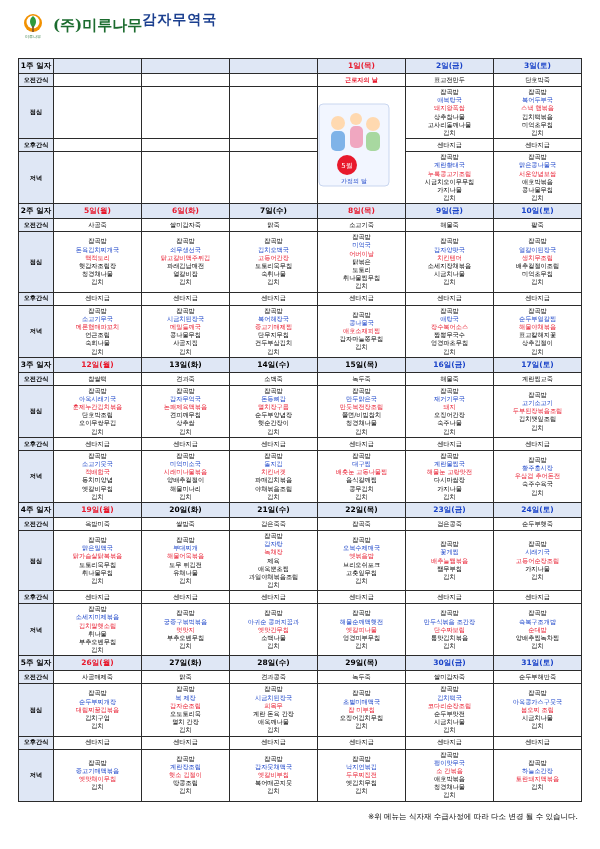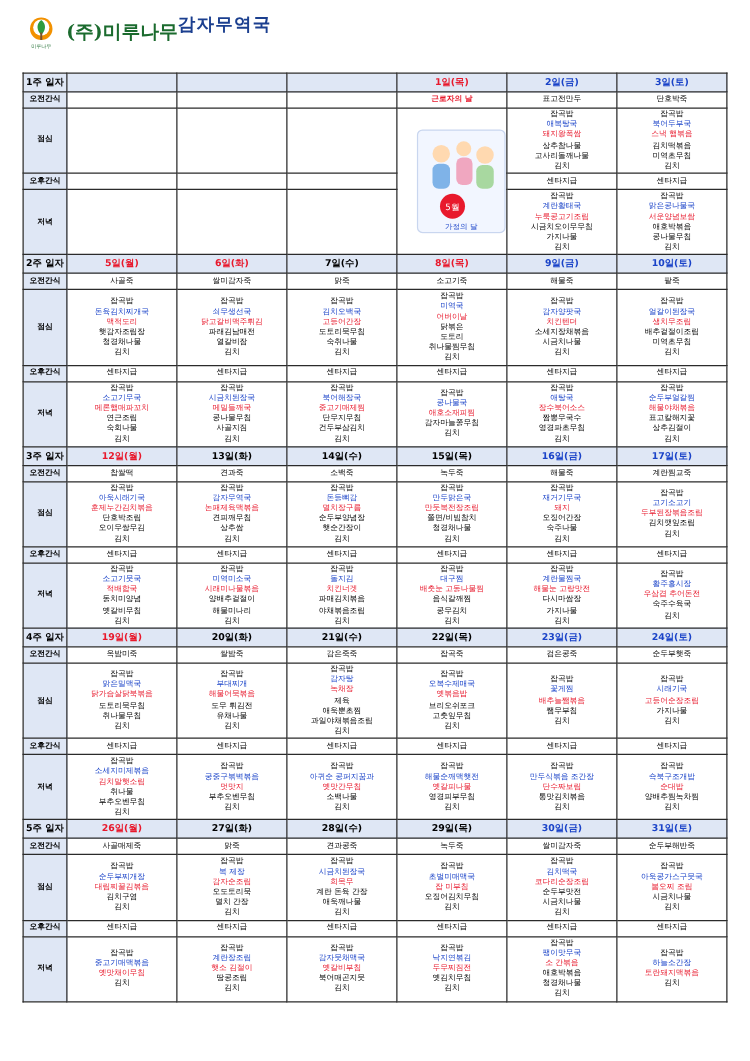--- a/index.html
+++ b/index.html
@@ -114,21 +114,21 @@
   }
   tr.lunch td {
     height: 40px;
   }
   tr.dinner td {
     height: 40px;
   }
   .poster {
     display: flex;
     align-items: center;
-    justify-content: flex-end;
+    justify-content: flex-start;
     height: 100%;
   }
   .poster svg { display:block; }
   .footnote {
     margin-top: 10px;
     text-align: right;
     font-size: 7.5px;
     padding-right: 4px;
   }
 </style>
@@ -391,13 +391,14 @@
           <td><span style="color:#000">잡곡밥</span><br><span style="color:#1a43c8">중고기매맥볶음</span><br><span style="color:#e8192c">옛맛채이무침</span><br><span style="color:#000">김치</span></td>
           <td><span style="color:#000">잡곡밥</span><br><span style="color:#1a43c8">계란장조림</span><br><span style="color:#e8192c">햇소 김절이</span><br><span style="color:#000">땅콩조림</span><br><span style="color:#000">김치</span></td>
           <td><span style="color:#000">잡곡밥</span><br><span style="color:#1a43c8">감자뭇채맥국</span><br><span style="color:#e8192c">옛갈비부침</span><br><span style="color:#000">북어매곤지뭇</span><br><span style="color:#000">김치</span></td>
           <td><span style="color:#000">잡곡밥</span><br><span style="color:#1a43c8">낙지연볶김</span><br><span style="color:#e8192c">두무찌짐전</span><br><span style="color:#000">옛김치무침</span><br><span style="color:#000">김치</span></td>
           <td><span style="color:#000">잡곡밥</span><br><span style="color:#1a43c8">팽이맛무국</span><br><span style="color:#e8192c">소 간볶음</span><br><span style="color:#000">애호박볶음</span><br><span style="color:#000">청경채나물</span><br><span style="color:#000">김치</span></td>
           <td><span style="color:#000">잡곡밥</span><br><span style="color:#1a43c8">하늘소간장</span><br><span style="color:#e8192c">토란돼지맥볶음</span><br><span style="color:#000">김치</span></td>
         </tr>
       </tbody>
   </table>
 
+  <div class="footnote">※위 메뉴는 식자재 수급사정에 따라 다소 변경 될 수 있습니다.</div>
 </div>
 
 </body></html>

